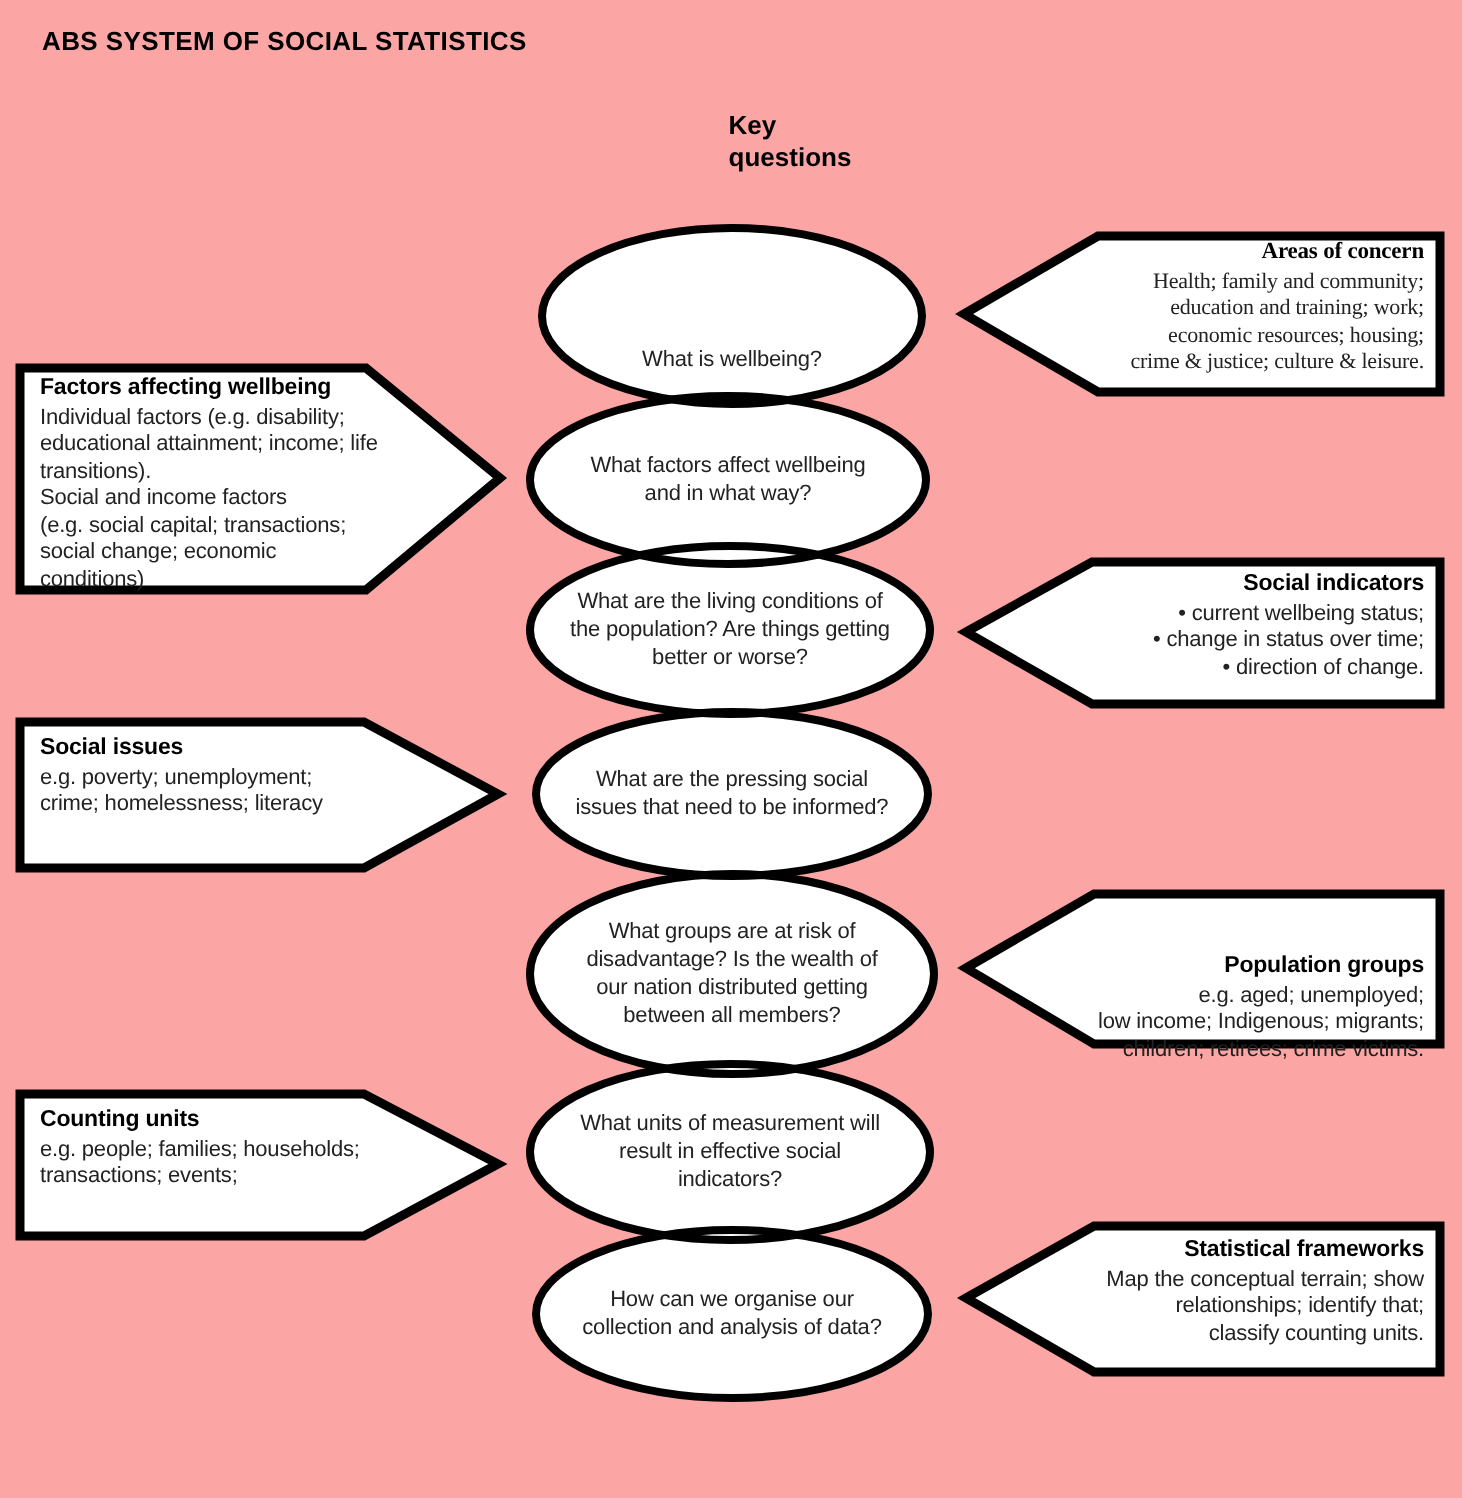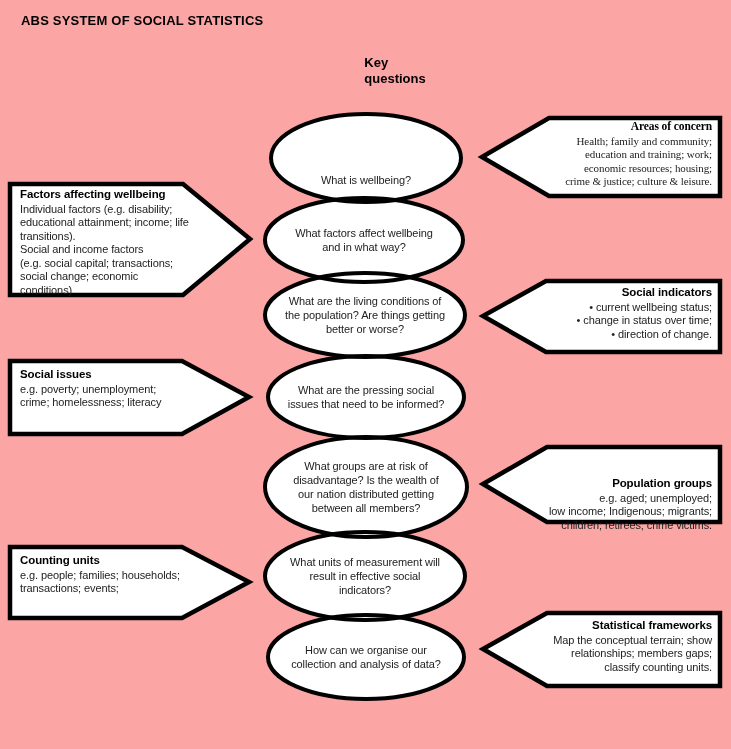--- a/index.html
+++ b/index.html
@@ -163,21 +163,21 @@
     <div class="co-body">
         <div>e.g. aged; unemployed;</div>
         <div>low income; Indigenous; migrants;</div>
         <div>children; retirees; crime victims.</div>
       </div>
   </div>
   <div class="co right" style="right:19px; top:619px;">
     <div class="co-title">Statistical frameworks</div>
     <div class="co-body">
         <div>Map the conceptual terrain; show</div>
-        <div>relationships; members gaps;</div>
+        <div>relationships; identify that;</div>
         <div>classify counting units.</div>
       </div>
   </div>
 
   <div class="co left" style="left:20px; top:188px;">
     <div class="co-title">Factors affecting wellbeing</div>
     <div class="co-body">
         <div>Individual factors (e.g. disability;</div>
         <div>educational attainment; income; life</div>
         <div>transitions).</div>

